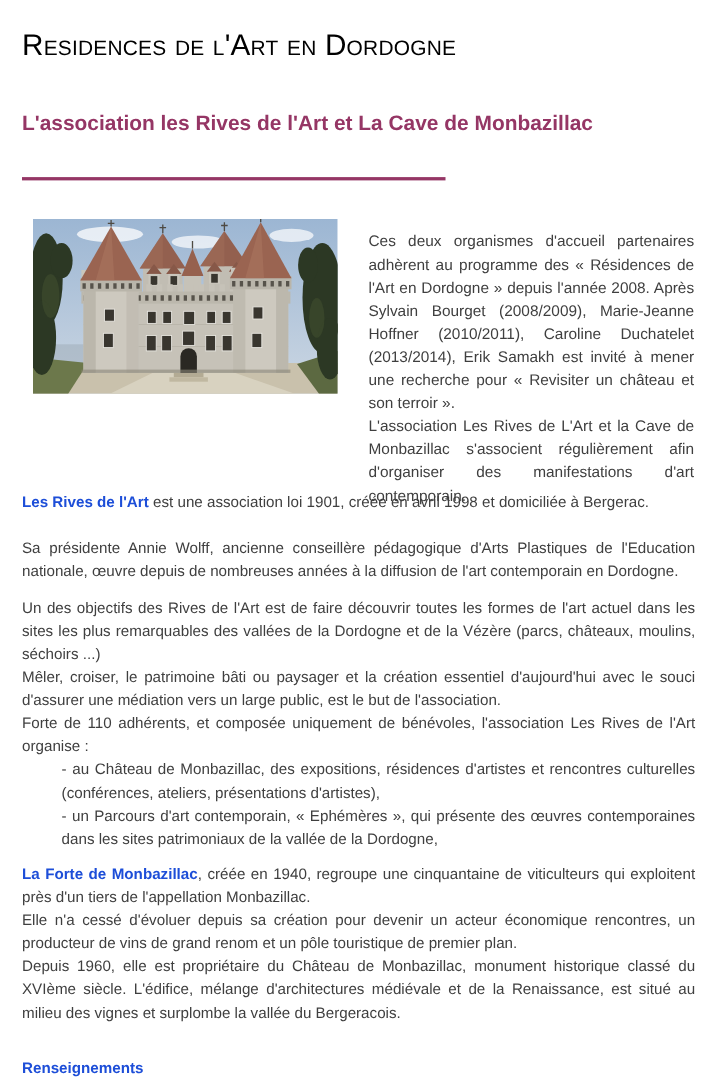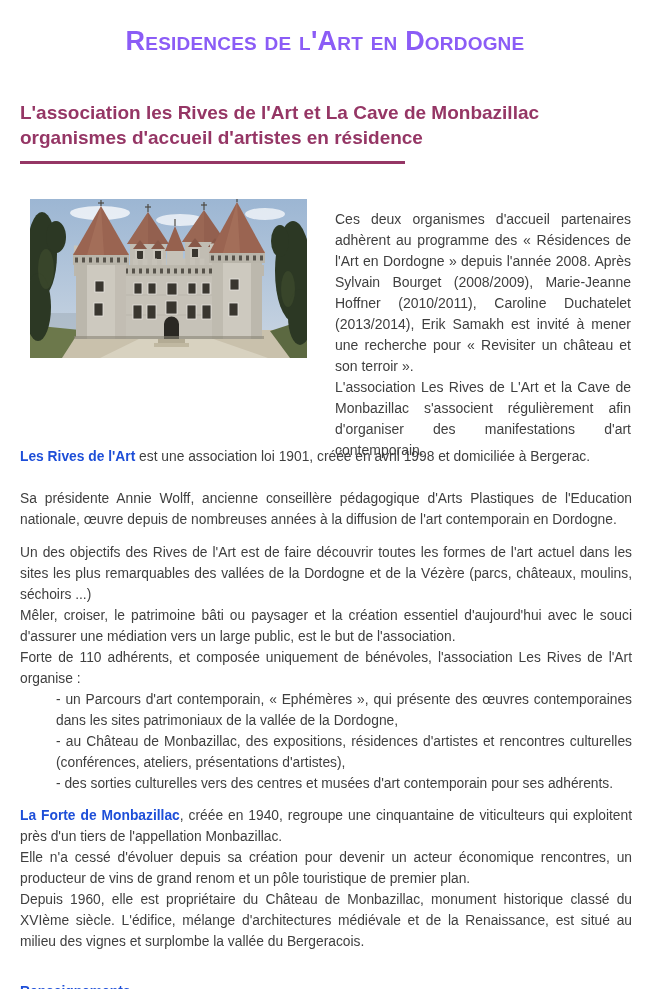--- a/index.html
+++ b/index.html
@@ -6,24 +6,24 @@
   body{
     width:650px;height:989px;background:#ffffff;
     font-family:"Liberation Sans", sans-serif;
     color:#3f3f3f;
     position:relative;overflow:hidden;
   }
   .page{position:relative;width:650px;height:989px;background:#fff;}
 
   .title{
     position:absolute;top:26px;left:20px;right:20px;margin:0;
-    text-align:center;
+    text-align:left;
     font-variant:small-caps;
-    font-weight:bold;font-size:27px;line-height:30px;
-    color:#8b5cf6;letter-spacing:0.2px;
+    font-weight:normal;font-size:27px;line-height:30px;
+    color:#000000;letter-spacing:0.2px;
   }
   .subtitle{
     position:absolute;top:100px;left:20px;width:560px;
     font-weight:bold;font-size:19px;line-height:25px;
     color:#953665;
   }
   .rule{
     position:absolute;top:161px;left:20px;width:385px;height:3px;
     background:#953665;
   }
@@ -53,21 +53,20 @@
 </style>
 </head>
 <body>
 
 <div class="page">
 
   <h1 class="title">Residences de l'Art en Dordogne</h1>
 
   <div class="subtitle">
     <span>L'association les Rives de l'Art et La Cave de Monbazillac</span><br>
-    <span>organismes d'accueil d'artistes en résidence</span>
   </div>
 
   <div class="rule"></div>
 
   <div class="photo">
     <svg width="277" height="159" viewBox="0 0 277 159">
       <defs>
         <linearGradient id="sky" x1="0" y1="0" x2="0" y2="1">
           <stop offset="0" stop-color="#9cb6d3"></stop>
           <stop offset="1" stop-color="#ccd7e3"></stop>
@@ -191,23 +190,22 @@
       <span>Sa présidente Annie Wolff, ancienne conseillère pédagogique d'Arts Plastiques de l'Education nationale, œuvre depuis de nombreuses années à la diffusion de l'art contemporain en Dordogne.</span>
     </p>
 
     <p class="para gap">
       <span>Un des objectifs des Rives de l'Art est de faire découvrir toutes les formes de l'art actuel dans les sites les plus remarquables des vallées de la Dordogne et de la Vézère (parcs, châteaux, moulins, séchoirs ...)</span><br>
       <span>Mêler, croiser, le patrimoine bâti ou paysager et la création essentiel d'aujourd'hui avec le souci d'assurer une médiation vers un large public, est le but de l'association.</span><br>
       <span>Forte de 110 adhérents, et composée uniquement de bénévoles, l'association Les Rives de l'Art organise :</span>
     </p>
 
     <div class="bullets">
+      <div class="bullet">- au Château de Monbazillac, des expositions, résidences d'artistes et rencontres culturelles (conférences, ateliers, présentations d'artistes),</div>
       <div class="bullet">- un Parcours d'art contemporain, « Ephémères », qui présente des œuvres contemporaines dans les sites patrimoniaux de la vallée de la Dordogne,</div>
-      <div class="bullet">- au Château de Monbazillac, des expositions, résidences d'artistes et rencontres culturelles (conférences, ateliers, présentations d'artistes),</div>
-      <div class="bullet">- des sorties culturelles vers des centres et musées d'art contemporain pour ses adhérents.</div>
     </div>
 
     <p class="para gap2">
       <strong class="lead">La Forte de Monbazillac</strong><span>, créée en 1940, regroupe une cinquantaine de viticulteurs qui exploitent près d'un tiers de l'appellation Monbazillac.</span><br>
       <span>Elle n'a cessé d'évoluer depuis sa création pour devenir un acteur économique rencontres, un producteur de vins de grand renom et un pôle touristique de premier plan.</span><br>
       <span>Depuis 1960, elle est propriétaire du Château de Monbazillac, monument historique classé du XVIème siècle. L'édifice, mélange d'architectures médiévale et de la Renaissance, est situé au milieu des vignes et surplombe la vallée du Bergeracois.</span>
     </p>
 
     <div class="contact">
       <div class="lead contact-h">Renseignements</div>

